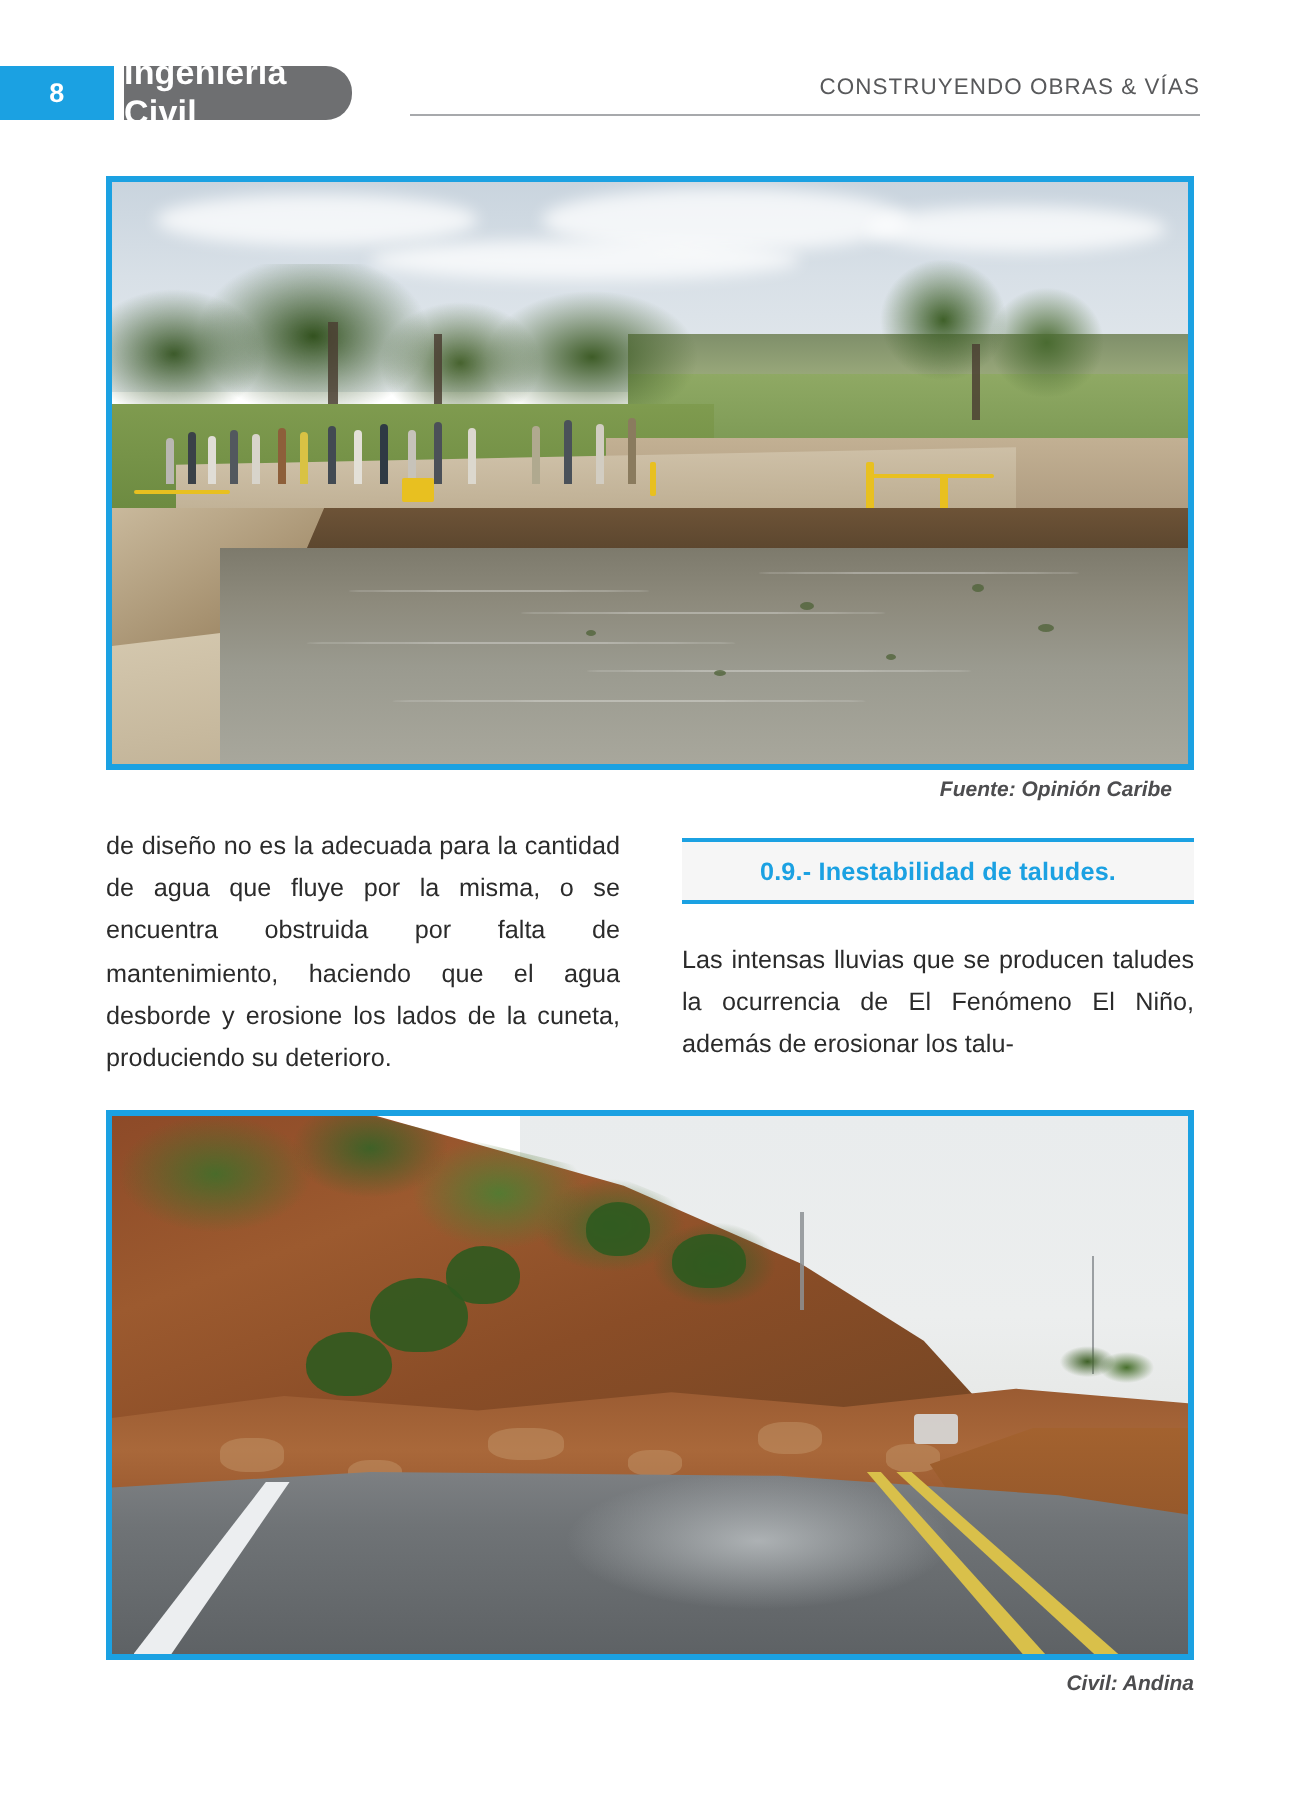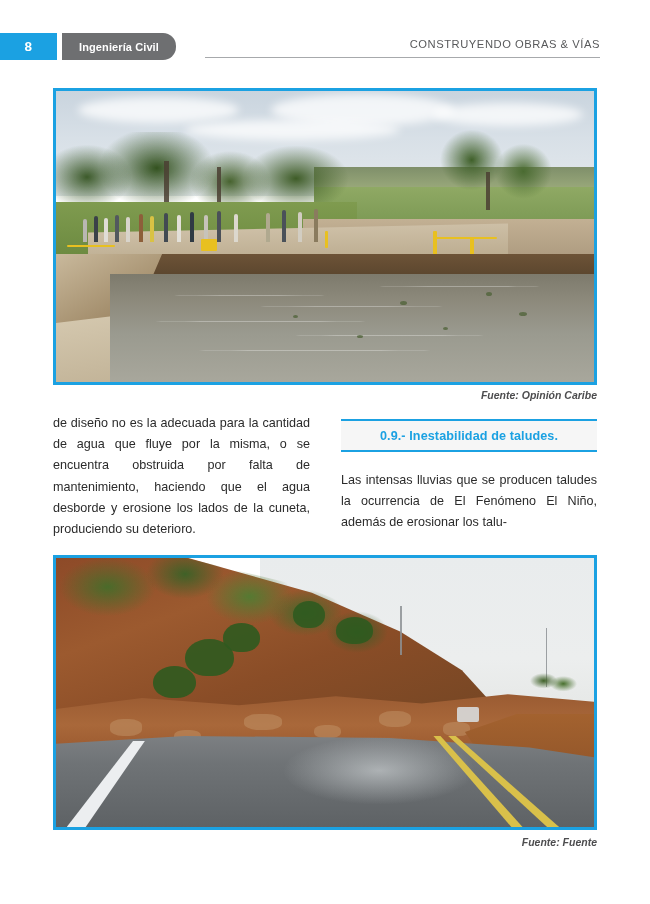--- a/index.html
+++ b/index.html
@@ -40,21 +40,21 @@
     justify-content: center;
   }
   .section-tab {
     position: absolute;
     left: 62px;
     top: 0;
     width: 114px;
     height: 27px;
     background: #6e6f71;
     color: #ffffff;
-    font-size: 11px;
+    font-size: 17px;
     font-weight: bold;
     border-radius: 0 13px 13px 0;
     display: flex;
     align-items: center;
     justify-content: center;
     letter-spacing: .1px;
   }
   .header-rule {
     position: absolute;
     left: 205px;
@@ -99,21 +99,21 @@
   }
   .caption {
     position: absolute;
     font-size: 10.5px;
     font-style: italic;
     font-weight: bold;
     color: #4d4d4f;
     text-align: right;
     white-space: nowrap;
   }
-  #caption-top { right: 53px; top: 389px; font-style: italic; }
+  #caption-top { right: 64px; top: 389px; font-style: italic; }
   #caption-bottom { right: 53px; top: 836px; }
 
   
   .body-col {
     position: absolute;
     font-size: 12.6px;
     line-height: 21.2px;
     text-align: justify;
     color: #2b2b2b;
   }
@@ -410,13 +410,13 @@
     <div class="p2-shoulder"></div>
     <div class="p2-truck"></div>
 
     <div class="p2-road"></div>
     <div class="p2-road-sheen"></div>
     <div class="p2-white-line"></div>
     <div class="p2-yellow-a"></div>
     <div class="p2-yellow-b"></div>
   </div>
 </div>
-<div class="caption" id="caption-bottom">Fuente: Fuente</div>
+<div class="caption" id="caption-bottom">Civil: Andina</div>
 
 </body></html>

